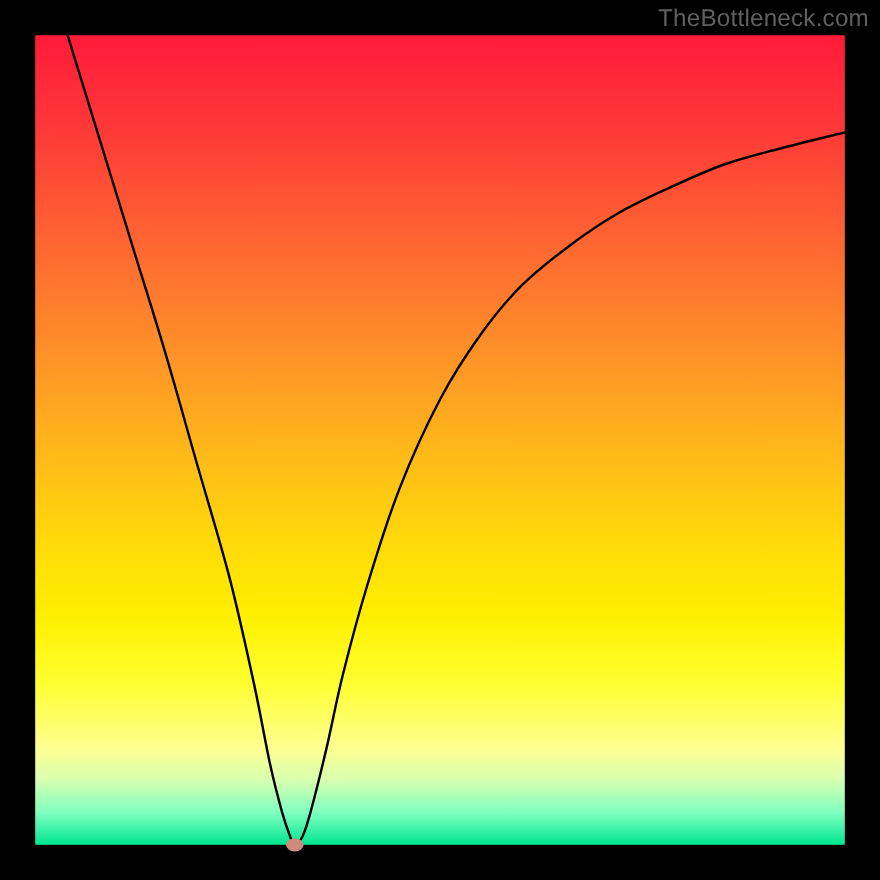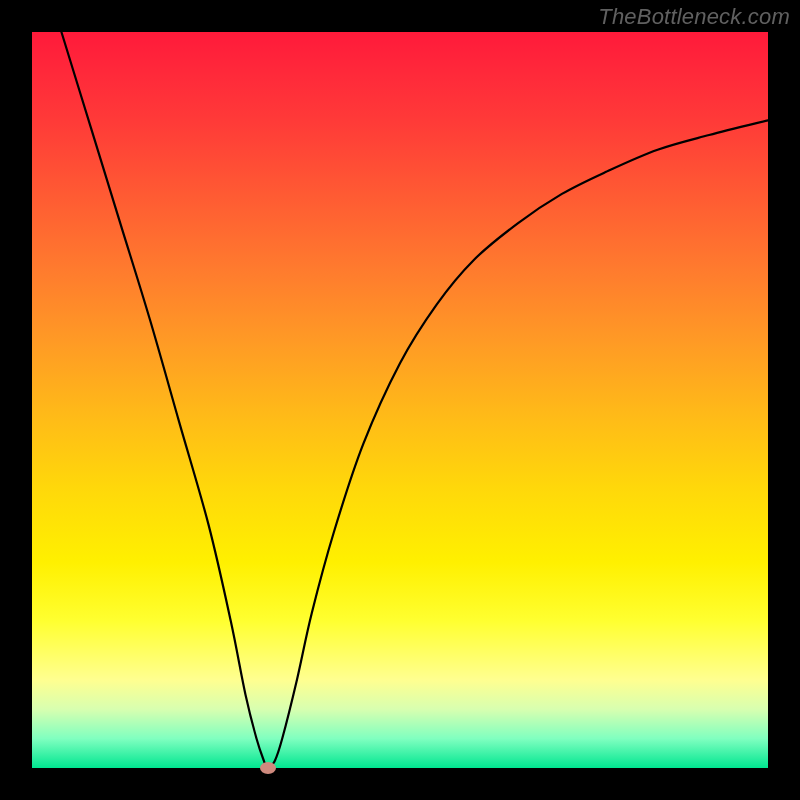--- a/index.html
+++ b/index.html
@@ -36,21 +36,20 @@
   }
   .watermark {
     position: absolute;
     top: 4px;
     right: 10px;
     color: #606060;
     font-size: 22px;
     font-weight: 500;
     letter-spacing: 0.2px;
     z-index: 10;
-    font-style: italic;
   }
   svg.curve {
     position: absolute;
     left: 0;
     top: 0;
     width: 100%;
     height: 100%;
     overflow: visible;
   }
   .marker {

